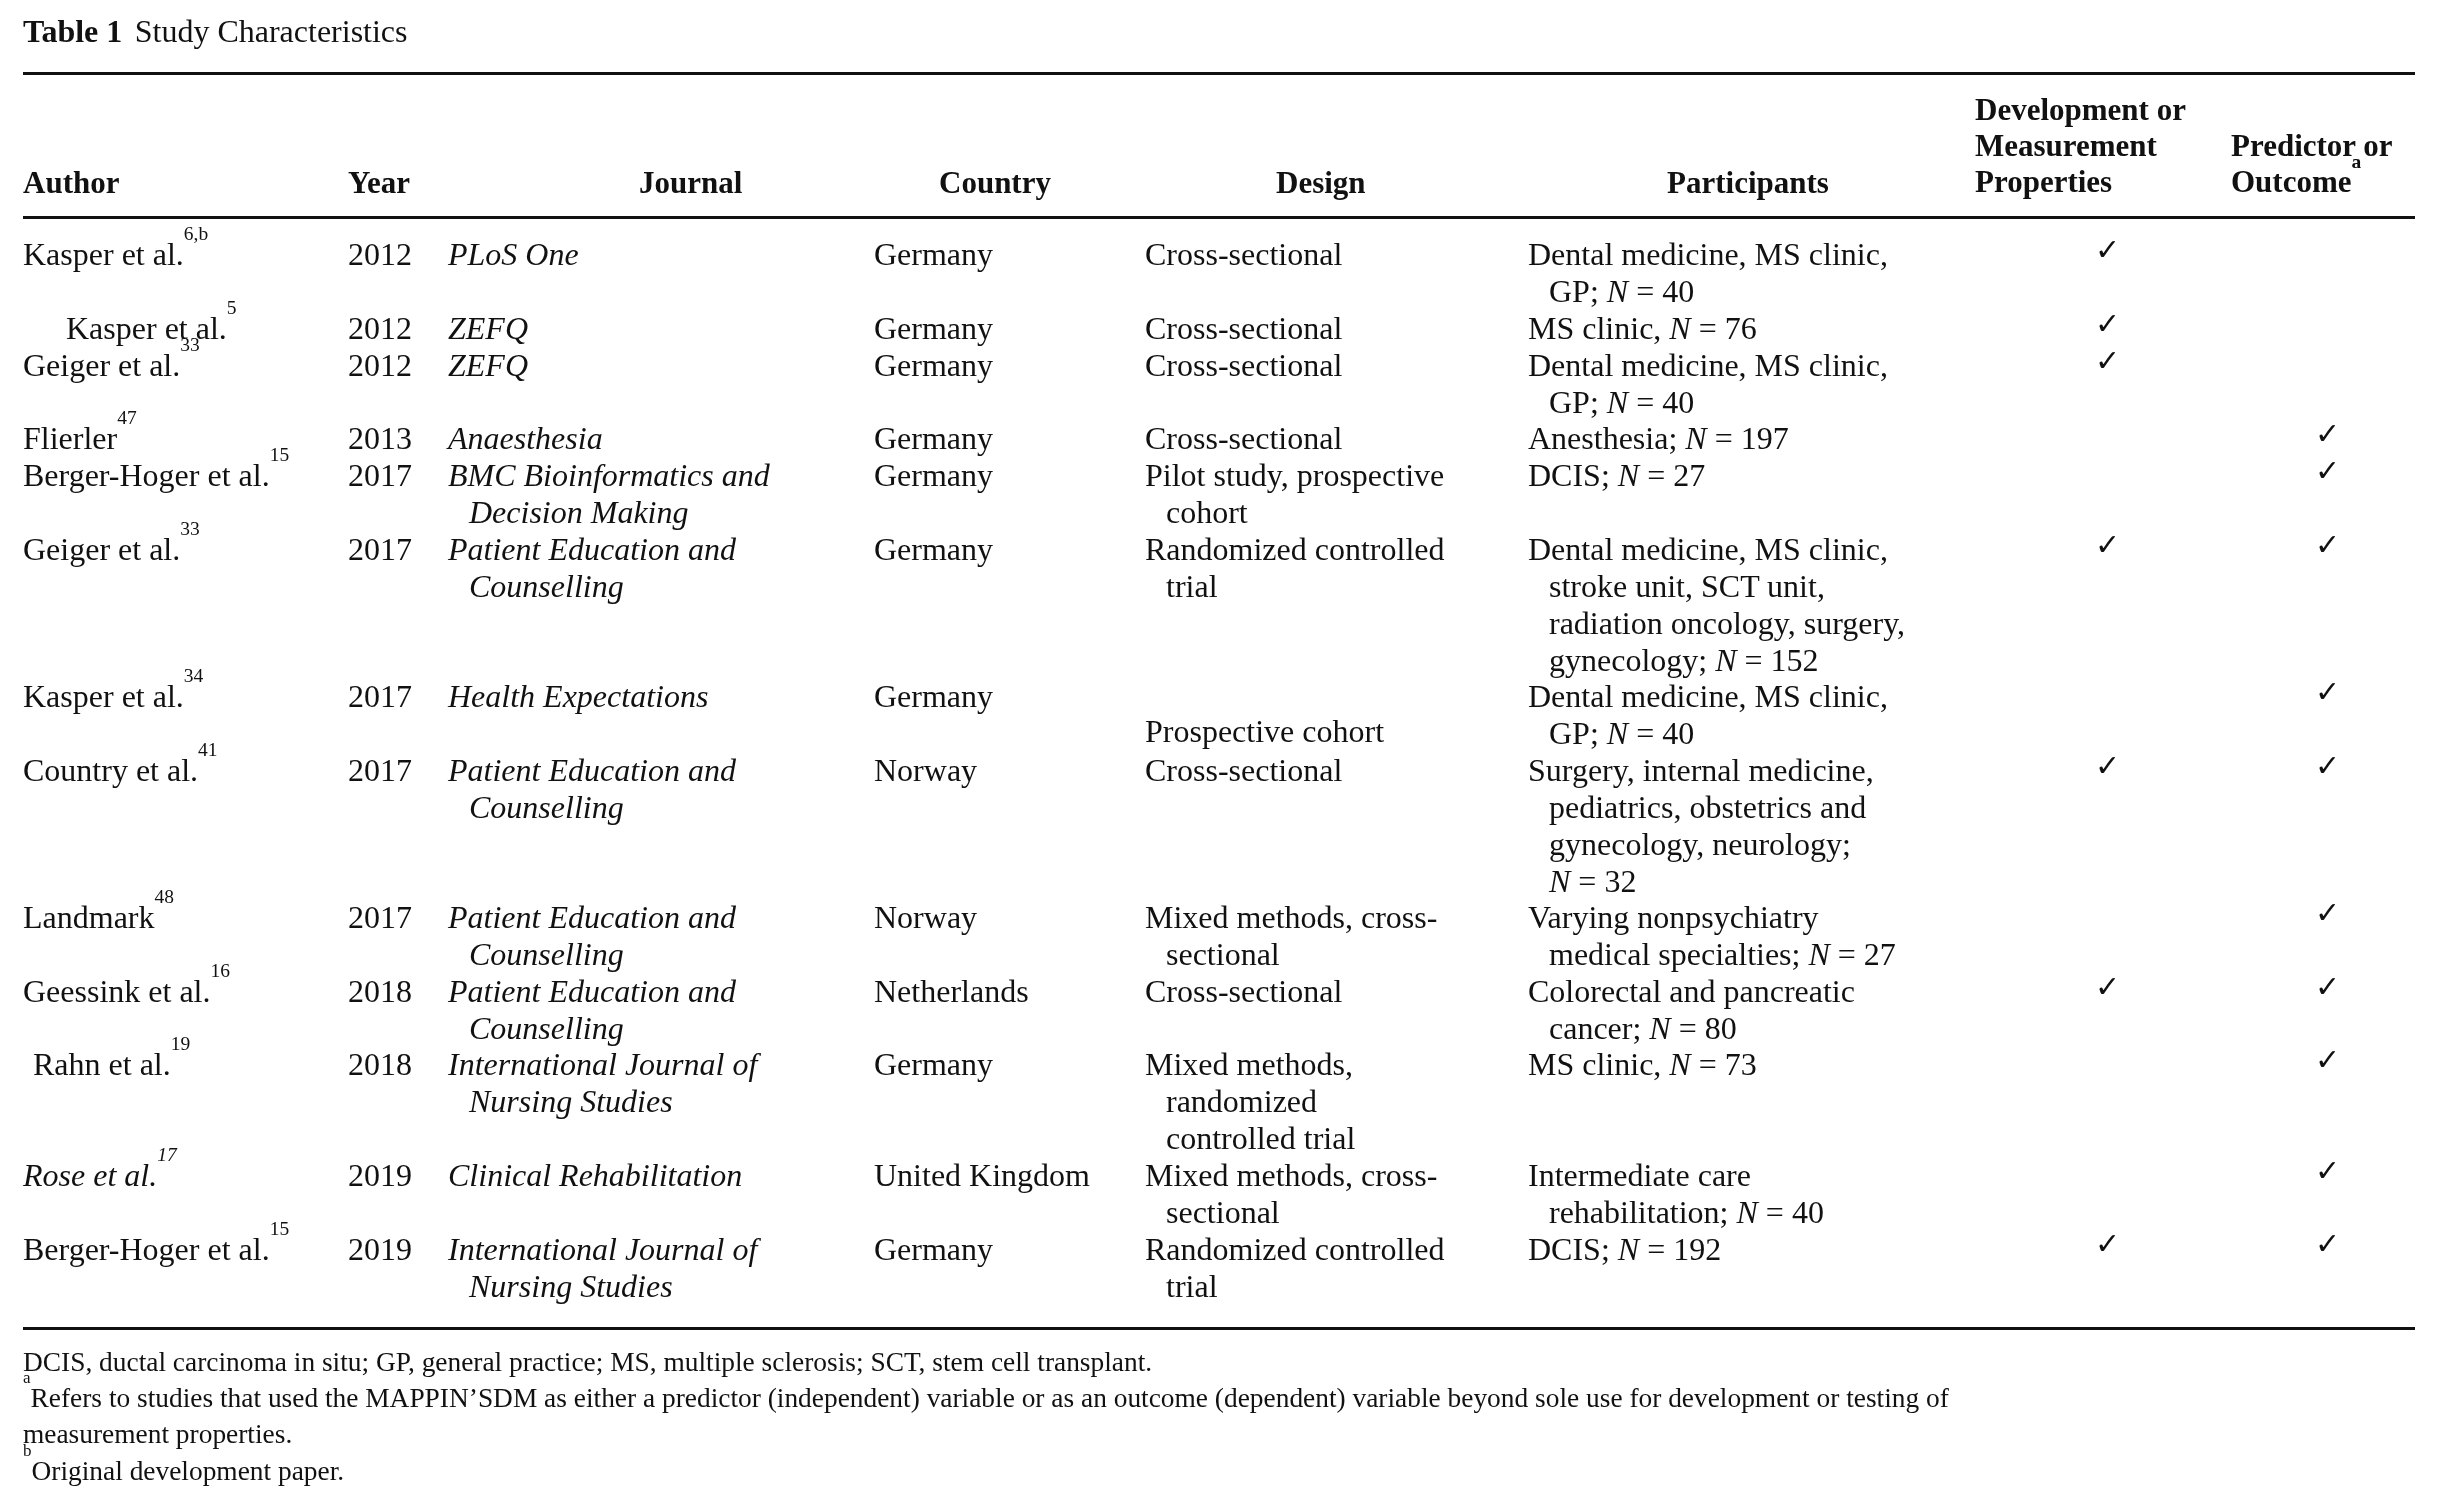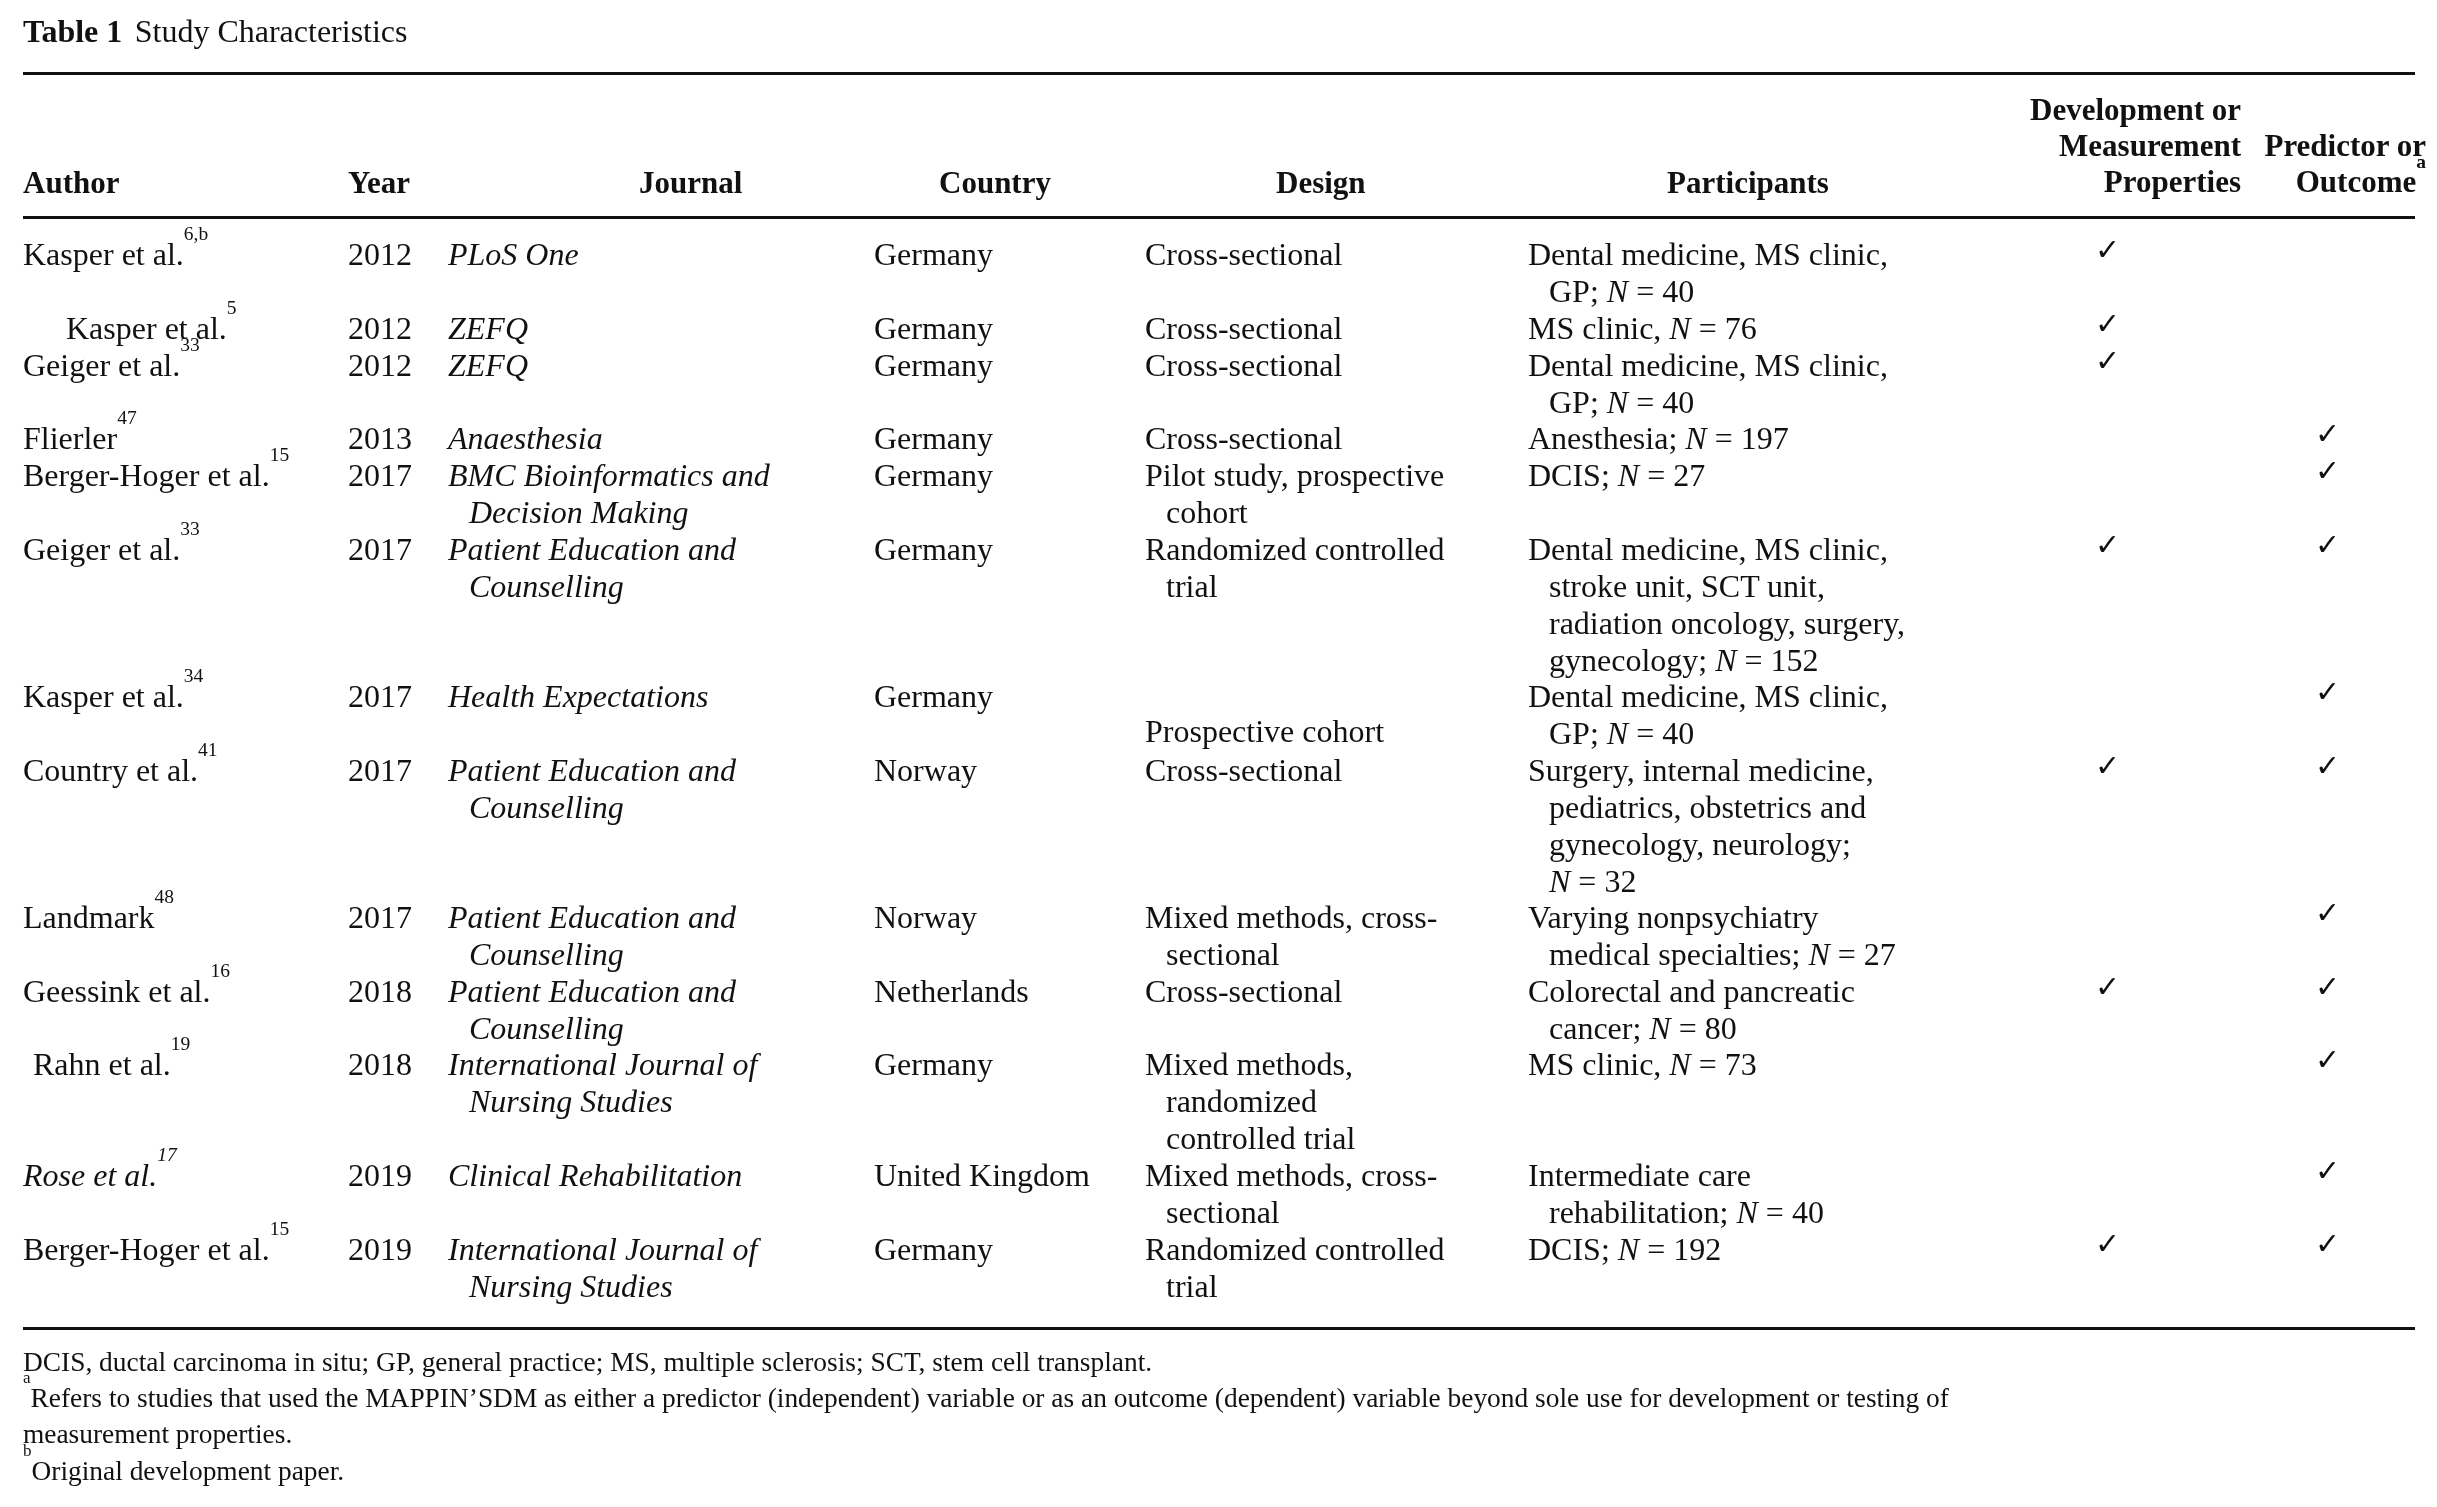--- a/index.html
+++ b/index.html
@@ -5,21 +5,21 @@
   html, body { margin:0; padding:0; background:#ffffff; }
   body { width:2438px; height:1507px; position:relative; overflow:hidden;
          font-family:"Liberation Serif", "DejaVu Serif", serif; color:#111; }
   .title { position:absolute; left:23px; top:12.4px; font-size:32px; line-height:39px; }
   .title b { font-weight:bold; margin-right:12.4px; }
   .rule { position:absolute; left:23px; width:2392px; background:#111; }
   #r-top { top:72px; height:2.7px; }
   #r-head { top:216px; height:2.7px; }
   #r-bot { top:1327px; height:2.7px; }
   .th { position:absolute; font-weight:bold; font-size:31px; line-height:36px; }
-  .th.c { text-align:right; }
+  .th.c { text-align:left; }
   .cell { position:absolute; font-size:32px; line-height:37px; white-space:nowrap; }
   .cell .ln { display:block; }
   .cell .ln.cont { padding-left:21px; }
   .it { font-style:italic; }
   sup { font-size:19.5px; line-height:0; vertical-align:top; position:relative; top:-1.8px; }
   .check { position:absolute; font-size:30px; line-height:37px; width:53px; text-align:center; font-family:"DejaVu Sans", sans-serif; }
   .foot { position:absolute; left:23px; font-size:27.4px; line-height:37px; width:2390px; }
   .foot sup { font-size:17px; }
 </style>
 </head>

